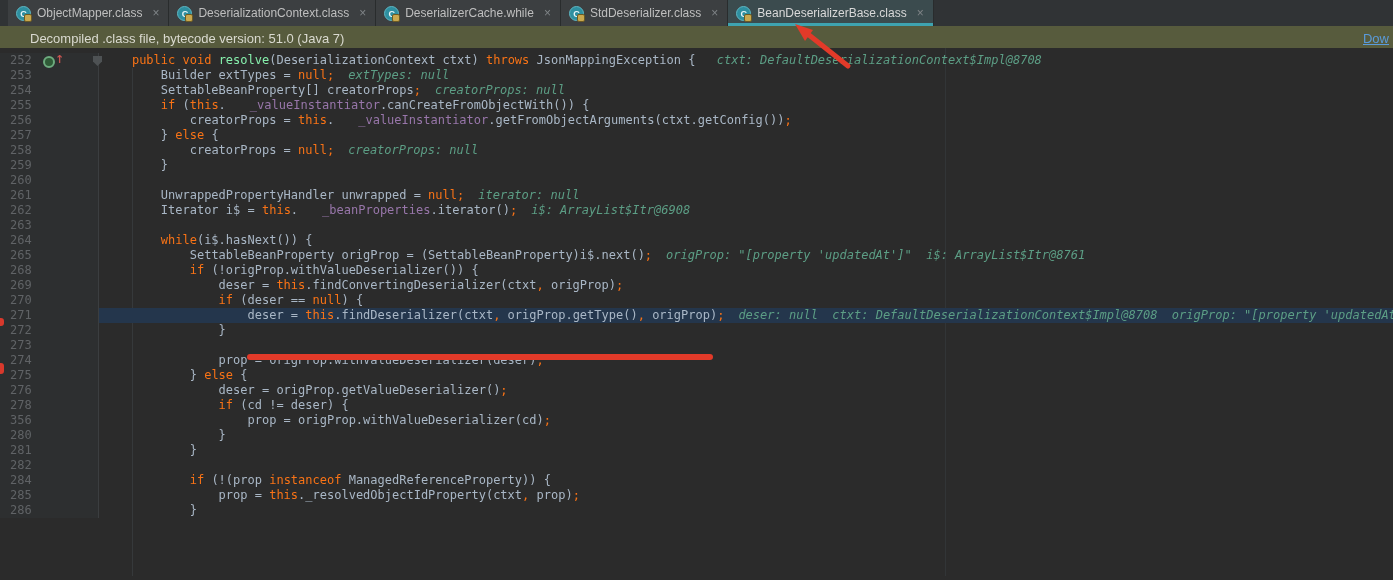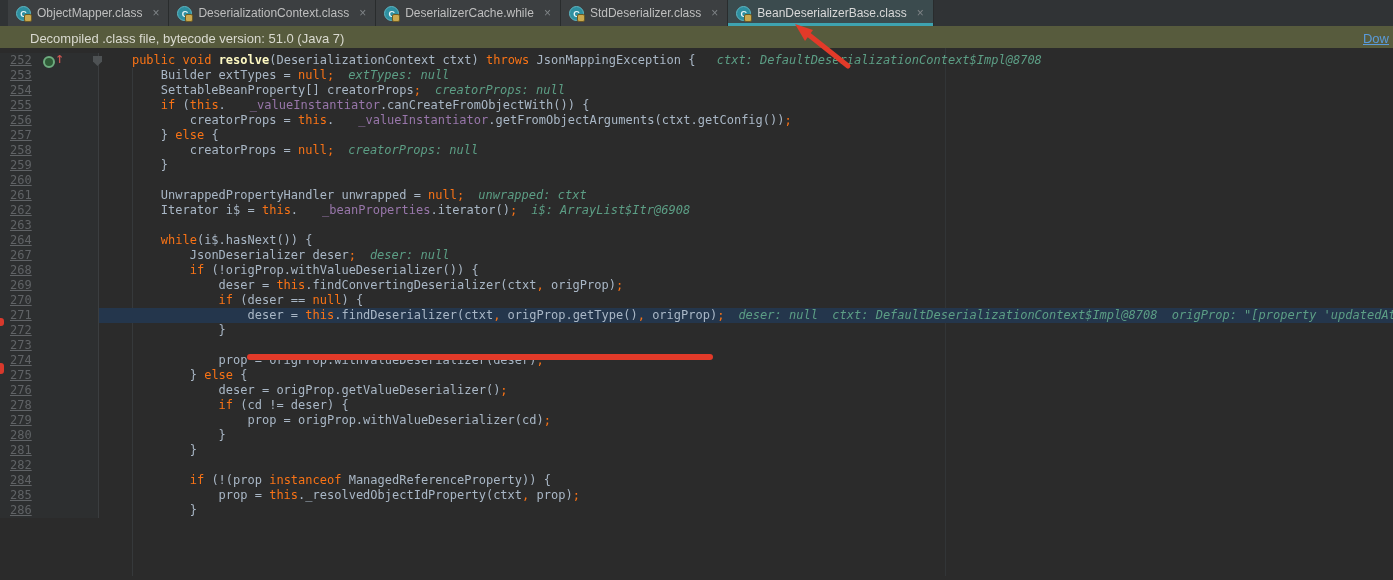--- a/index.html
+++ b/index.html
@@ -21,31 +21,31 @@
   .notif .act{margin-left:auto;padding-right:4px;color:#5A9BDB;text-decoration:underline;line-height:26px;}
 
   
   .editor{position:relative;height:528px;background:#2B2B2B;padding-top:5px;box-sizing:border-box;
           font-family:"DejaVu Sans Mono",monospace;font-size:12px;line-height:15px;}
   .vguide{position:absolute;top:0;bottom:0;width:1px;}
   #indentGuide{left:132px;top:20px;background:#36393B;}
   #marginGuide{left:945px;background:#323537;}
   .line{display:flex;height:15px;position:relative;}
   .gutter{flex:0 0 99px;position:relative;background:#2D2F30;border-right:1px solid #3B3E40;box-sizing:border-box;}
-  .lnum{position:absolute;left:10px;top:0;color:#606366;text-decoration:underline;}
+  .lnum{position:absolute;left:10px;top:0;color:#606366;}
   .ovr-c{position:absolute;left:43px;top:3px;width:8px;height:8px;border-radius:50%;
          background:#2F5B37;border:2px solid #6DAB7E;box-sizing:content-box;}
   .ovr-a{position:absolute;left:55px;top:-1px;color:#C75450;font-size:11px;font-weight:bold;font-family:"DejaVu Sans",sans-serif;}
   .fold{position:absolute;left:93px;top:3px;width:9px;height:10px;background:#4E5254;
         clip-path:polygon(0 0,100% 0,100% 55%,50% 100%,0 55%);}
   .codeline{flex:1;white-space:pre;color:#A9B7C6;padding-left:4px;}
   .line.hl .codeline{background:#24364C;}
   .tk-k{color:#f97316;}
   .tk-d{color:#A9B7C6;}
-  .tk-m{color:#fef9c3;font-weight:bold;}
+  .tk-m{color:#86efac;}
   .tk-f{color:#9876AA;margin-left:24px;}
   .hint{color:#5C9E85;font-style:italic;margin-left:14px;}
 
   
   .red-underline{position:absolute;left:247px;top:306px;width:466px;height:6px;border-radius:3px;background:#E23A29;z-index:5;}
   .red-sliver{position:absolute;left:0;width:4px;background:#D8392C;border-radius:0 3px 3px 0;z-index:5;}
   #sliver1{top:270px;height:8px;}
   #sliver2{top:315px;height:11px;}
   .arrow-svg{position:absolute;left:760px;top:14px;z-index:20;pointer-events:none;}
 </style>
@@ -148,21 +148,21 @@
       <div class="line">
         <div class="gutter">
           <span class="lnum">260</span>
         </div>
         <div class="codeline"><span class="tk-d"></span></div>
       </div>
       <div class="line">
         <div class="gutter">
           <span class="lnum">261</span>
         </div>
-        <div class="codeline"><span class="tk-d">        </span><span class="tk-d">UnwrappedPropertyHandler unwrapped = </span><span class="tk-k">null;</span><span class="hint">unwrapped: ctxt</span></div>
+        <div class="codeline"><span class="tk-d">        </span><span class="tk-d">UnwrappedPropertyHandler unwrapped = </span><span class="tk-k">null;</span><span class="hint">iterator: null</span></div>
       </div>
       <div class="line">
         <div class="gutter">
           <span class="lnum">262</span>
         </div>
         <div class="codeline"><span class="tk-d">        </span><span class="tk-d">Iterator i$ = </span><span class="tk-k">this</span><span class="tk-d">.</span><span class="tk-f">_beanProperties</span><span class="tk-d">.iterator()</span><span class="tk-k">;</span><span class="hint">i$: ArrayList$Itr@6908</span></div>
       </div>
       <div class="line">
         <div class="gutter">
           <span class="lnum">263</span>
@@ -170,23 +170,23 @@
         <div class="codeline"><span class="tk-d"></span></div>
       </div>
       <div class="line">
         <div class="gutter">
           <span class="lnum">264</span>
         </div>
         <div class="codeline"><span class="tk-d">        </span><span class="tk-k">while</span><span class="tk-d">(i$.hasNext()) {</span></div>
       </div>
       <div class="line">
         <div class="gutter">
-          <span class="lnum">267</span>
-        </div>
-        <div class="codeline"><span class="tk-d">            </span><span class="tk-d">JsonDeserializer deser</span><span class="tk-k">;</span><span class="hint">deser: null</span></div>
+          <span class="lnum">265</span>
+        </div>
+        <div class="codeline"><span class="tk-d">            </span><span class="tk-d">SettableBeanProperty origProp = (SettableBeanProperty)i$.next()</span><span class="tk-k">;</span><span class="hint">origProp: "[property 'updatedAt']"  i$: ArrayList$Itr@8761</span></div>
       </div>
       <div class="line">
         <div class="gutter">
           <span class="lnum">268</span>
         </div>
         <div class="codeline"><span class="tk-d">            </span><span class="tk-k">if</span><span class="tk-d"> (!origProp.withValueDeserializer()) {</span></div>
       </div>
       <div class="line">
         <div class="gutter">
           <span class="lnum">269</span>
@@ -236,21 +236,21 @@
         <div class="codeline"><span class="tk-d">                </span><span class="tk-d">deser = origProp.getValueDeserializer()</span><span class="tk-k">;</span></div>
       </div>
       <div class="line">
         <div class="gutter">
           <span class="lnum">278</span>
         </div>
         <div class="codeline"><span class="tk-d">                </span><span class="tk-k">if</span><span class="tk-d"> (cd != deser) {</span></div>
       </div>
       <div class="line">
         <div class="gutter">
-          <span class="lnum">279</span>
+          <span class="lnum">356</span>
         </div>
         <div class="codeline"><span class="tk-d">                    </span><span class="tk-d">prop = origProp.withValueDeserializer(cd)</span><span class="tk-k">;</span></div>
       </div>
       <div class="line">
         <div class="gutter">
           <span class="lnum">280</span>
         </div>
         <div class="codeline"><span class="tk-d">                </span><span class="tk-d">}</span></div>
       </div>
       <div class="line">

